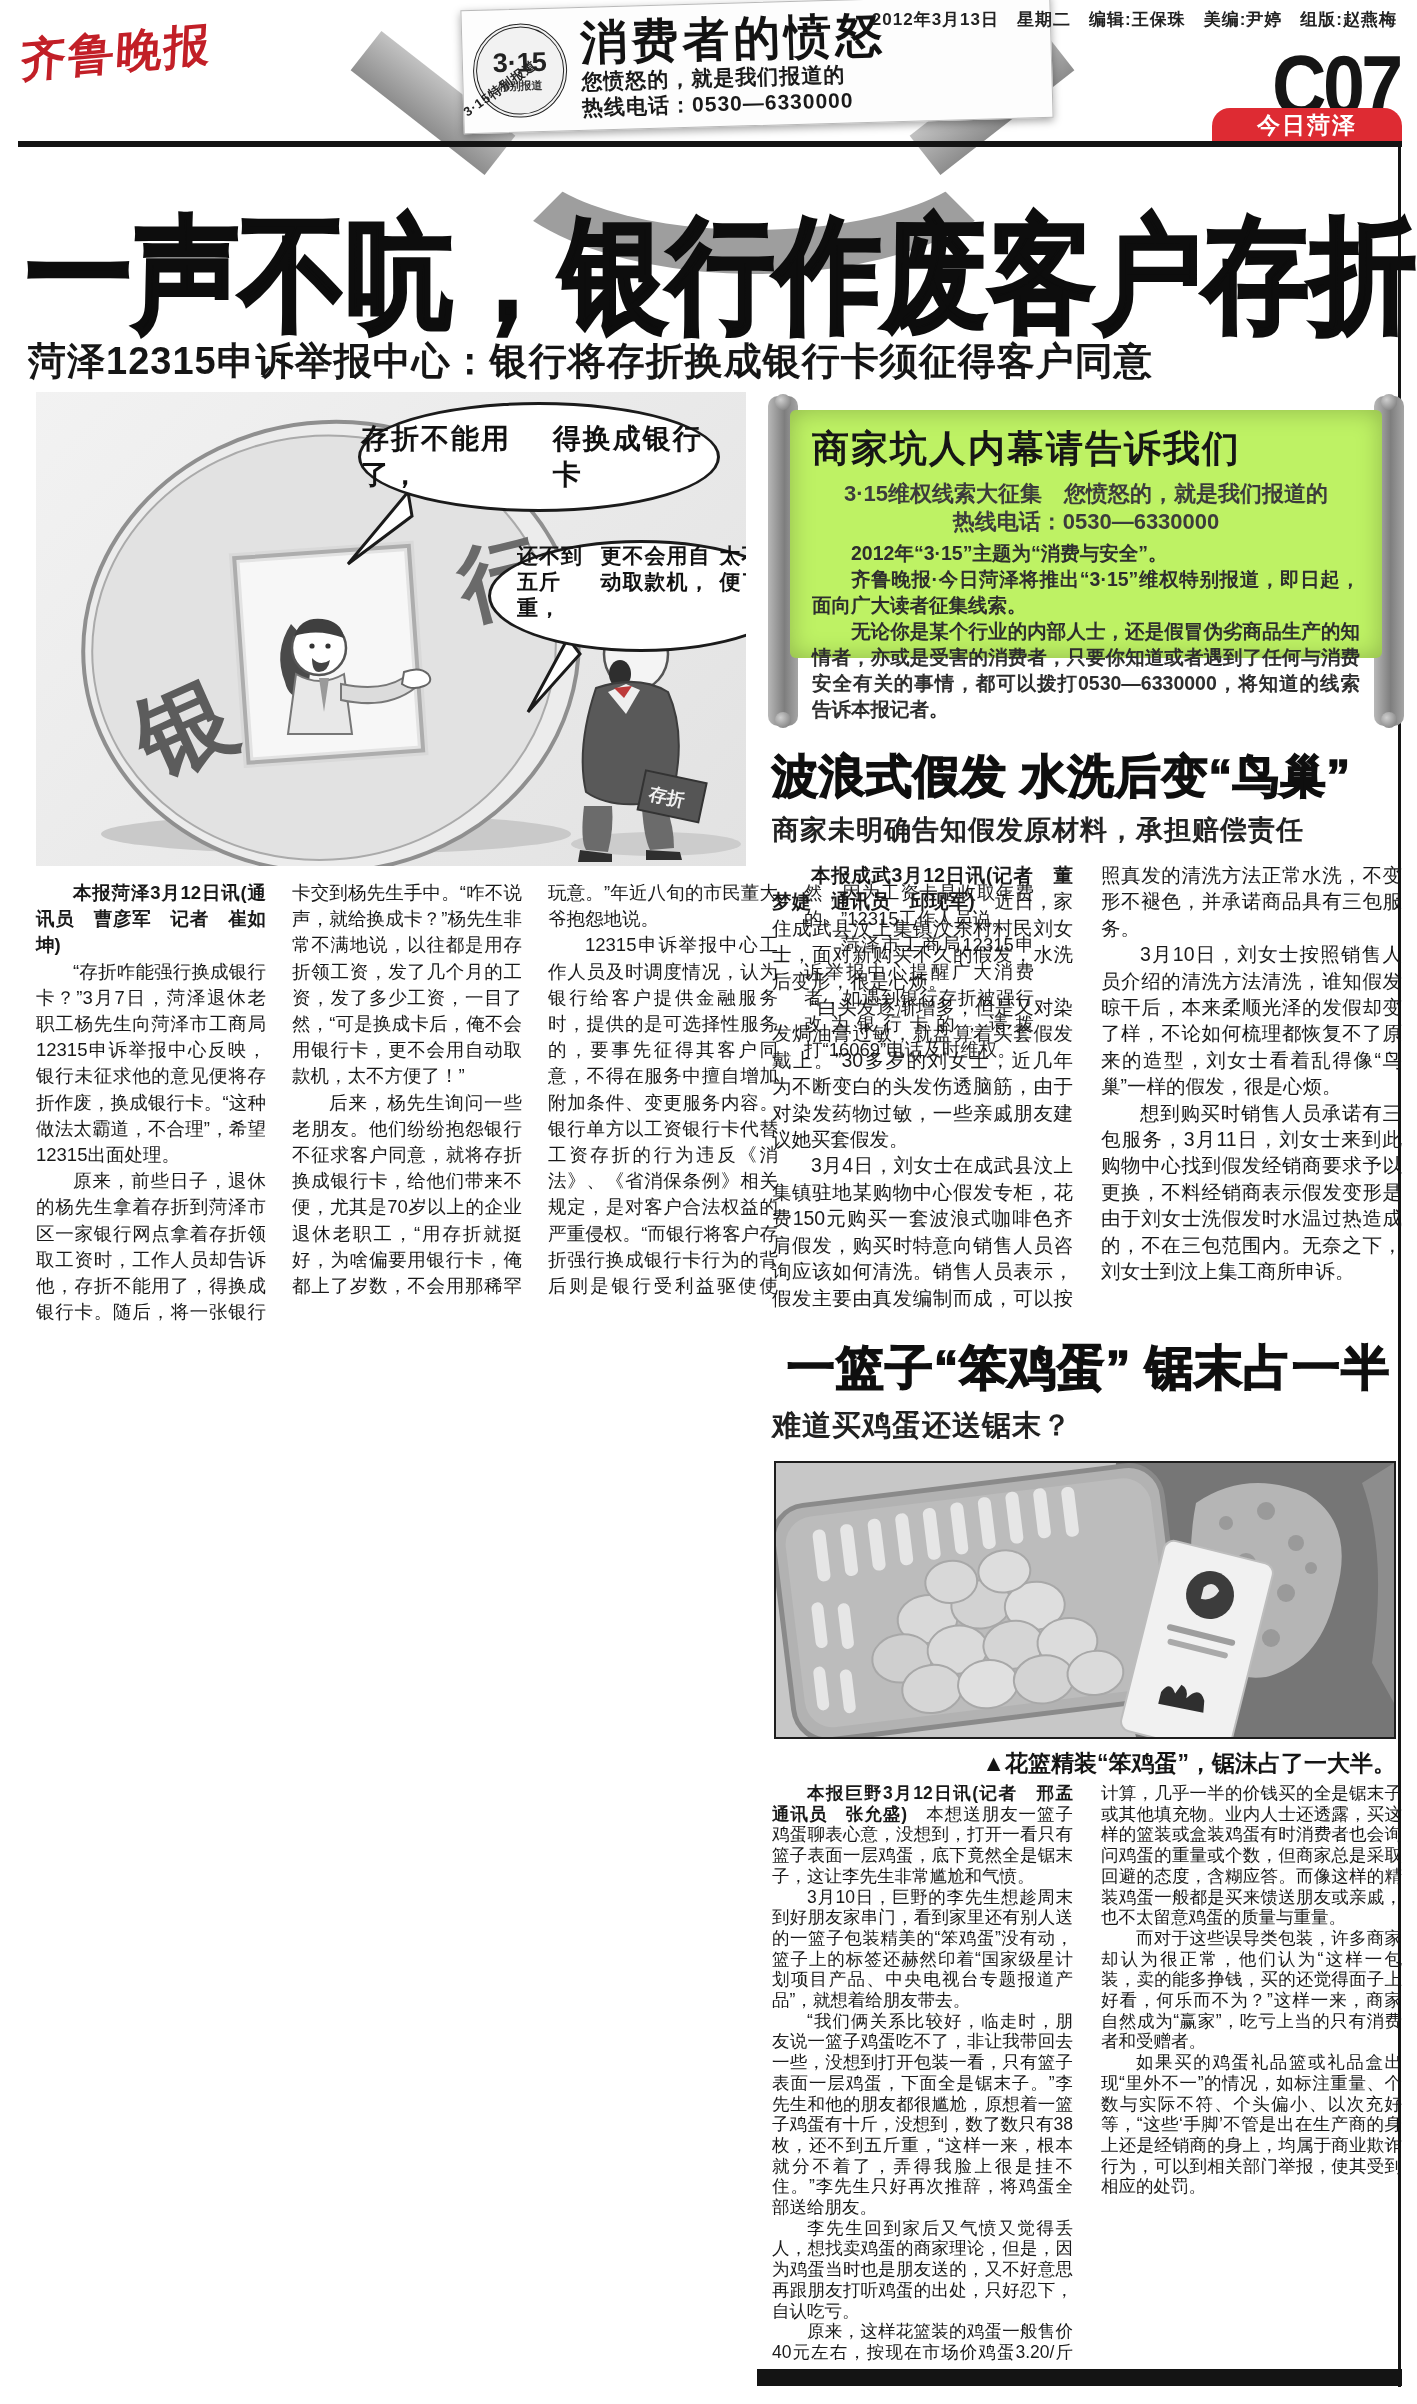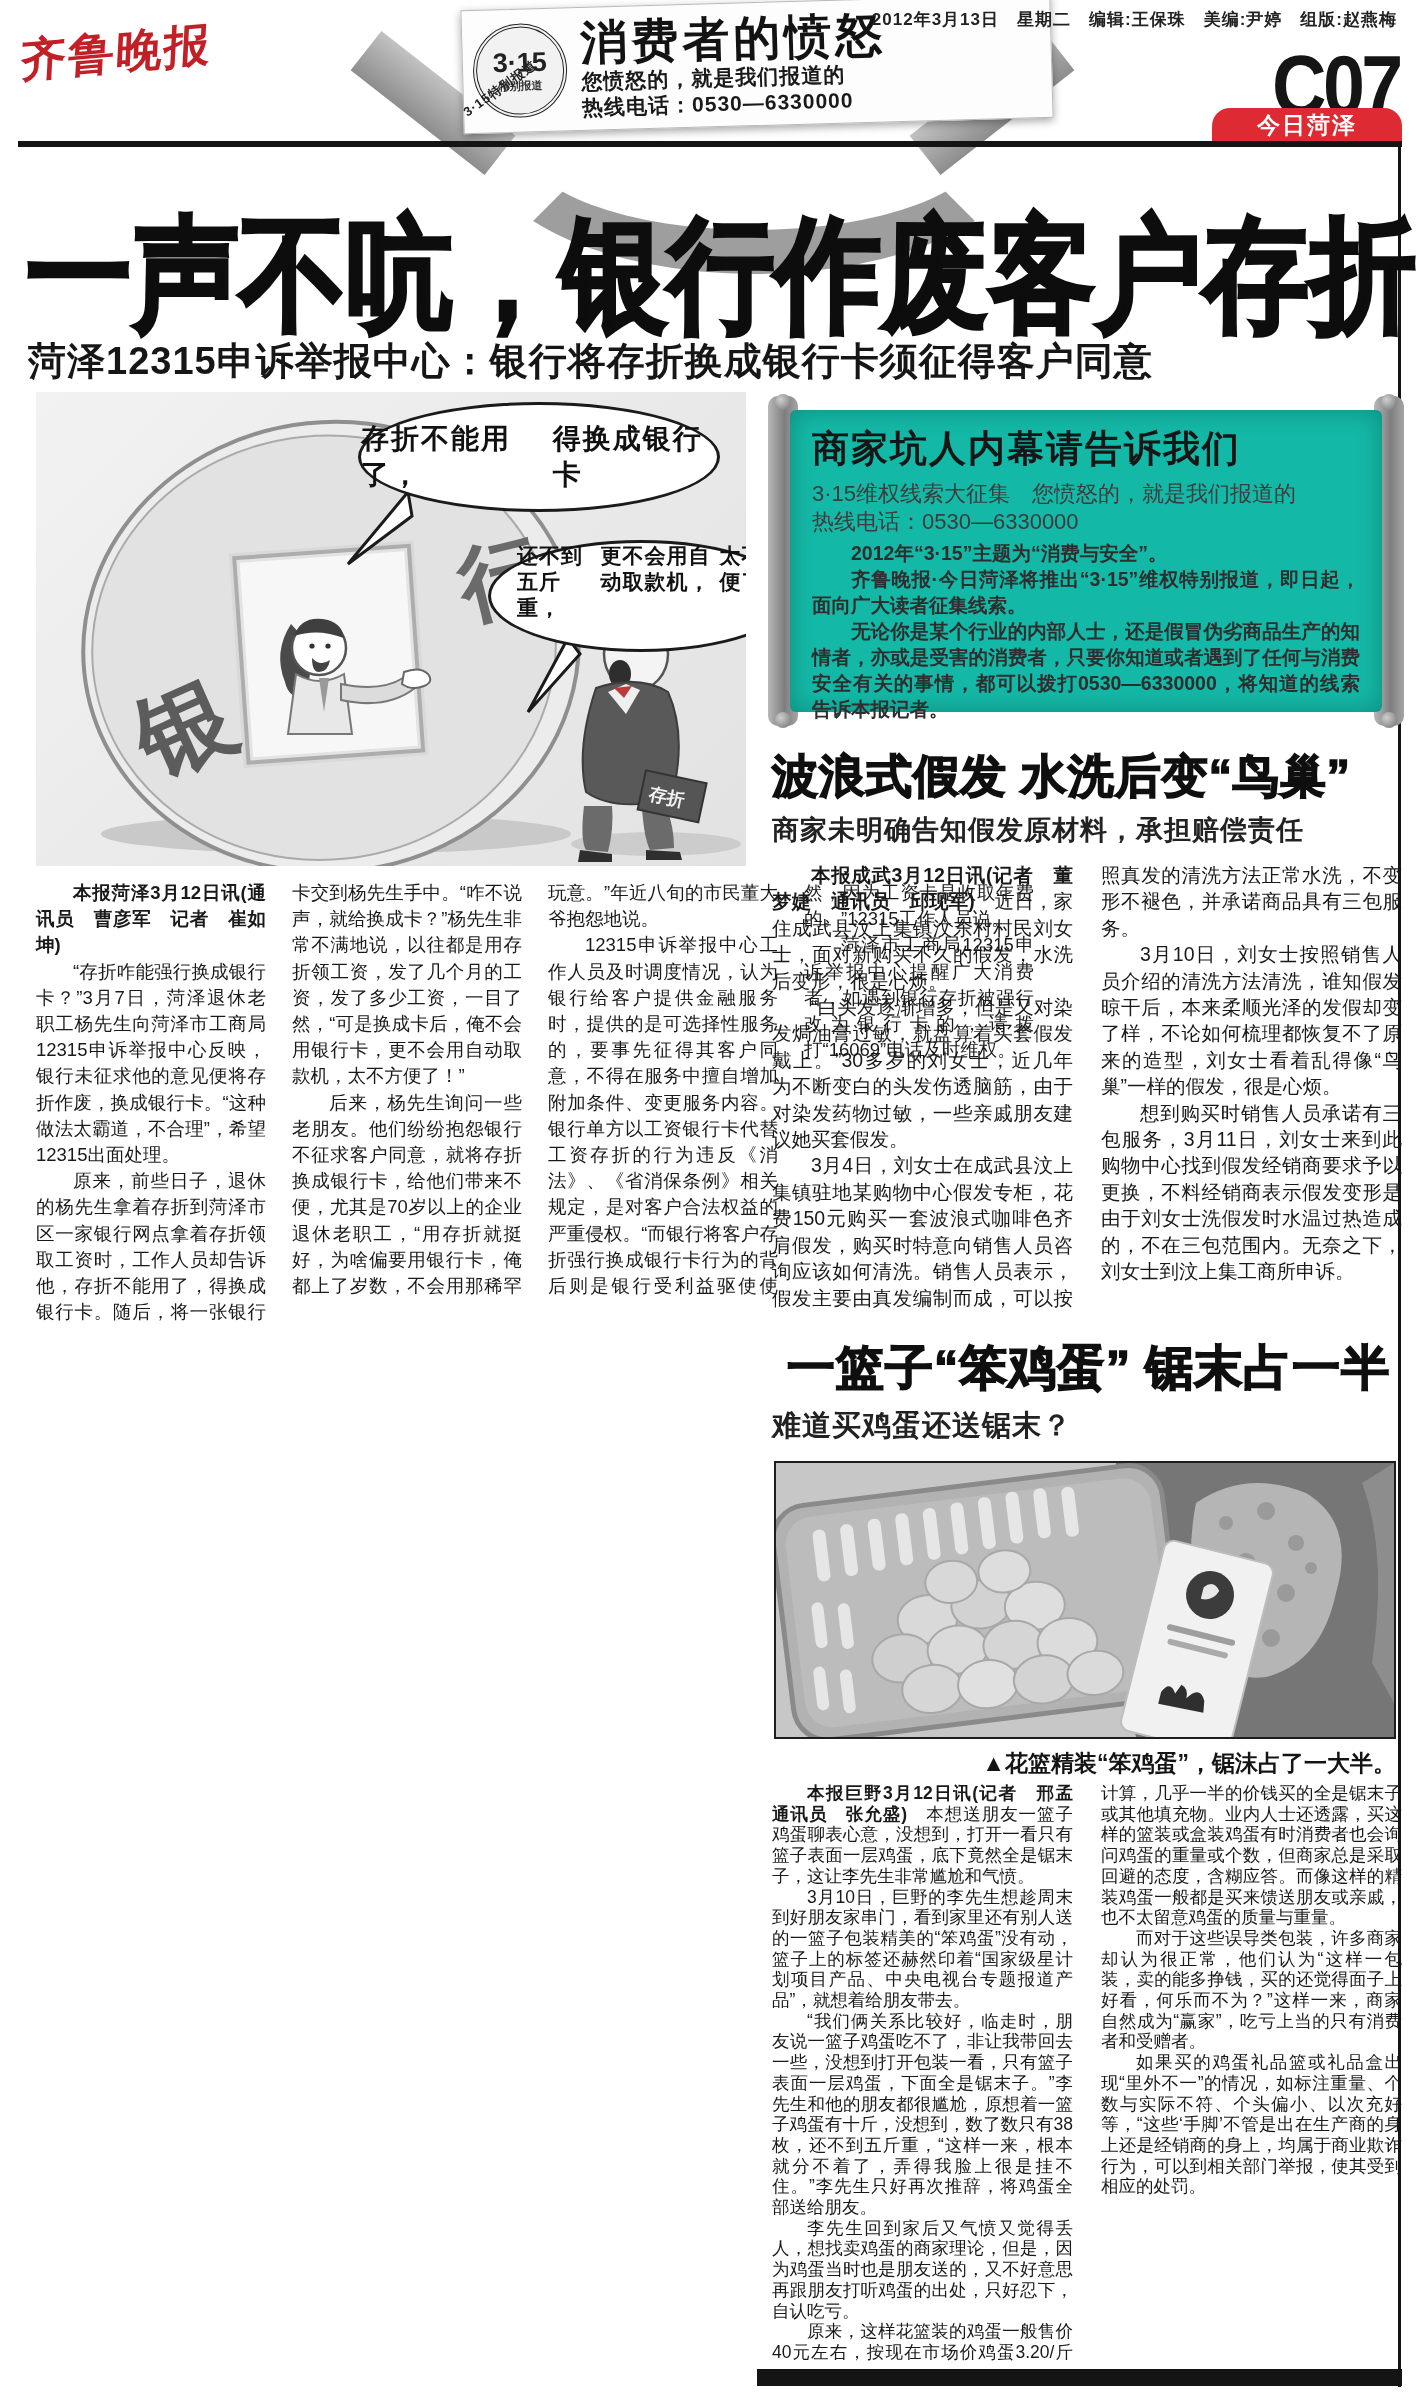--- a/index.html
+++ b/index.html
@@ -70,24 +70,24 @@
     column-fill:auto;font-size:17.5px;line-height:20.7px;color:#191919;}
 
   
   .scroll{left:768px;top:396px;width:636px;height:330px;}
   .rod{position:absolute;top:0;width:30px;height:330px;background:linear-gradient(90deg,#b8b8b8,#7e7e7e 55%,#a5a5a5);
     border-radius:10px;}
   .rod:before,.rod:after{content:"";position:absolute;left:7px;width:16px;height:16px;border-radius:50%;
     background:radial-gradient(circle at 35% 35%,#cfcfcf,#6f6f6f);}
   .rod:before{top:-2px;} .rod:after{bottom:-2px;}
   .rod-l{left:0;} .rod-r{right:0;}
-  .parchment{position:absolute;left:22px;top:14px;width:592px;height:302px;background:#14b8a6;
+  .parchment{position:absolute;left:22px;top:14px;width:592px;height:248px;background:#bef264;
     border-radius:6px;box-shadow:inset 0 0 24px rgba(0,0,0,.25);padding:14px 22px;box-sizing:border-box;}
   .notice-title{font-size:37px;font-weight:900;color:#161616;letter-spacing:2px;text-align:left;}
-  .notice-strap{font-size:22px;font-weight:normal;color:#3c3c3c;margin-top:6px;line-height:28px;}
+  .notice-strap{font-size:22px;font-weight:bold;color:#3c3c3c;margin-top:6px;line-height:28px;text-align:center;}
   .notice-body{margin-top:4px;font-size:19.5px;font-weight:bold;color:#2e2e2e;line-height:26px;}
   .notice-body p{margin:0;text-indent:2em;text-align:justify;}
 
   
   .art-title{font-weight:900;color:#0f0f0f;-webkit-text-stroke:1.5px #0f0f0f;white-space:nowrap;}
   .wig-title{left:772px;top:746px;font-size:46px;letter-spacing:1px;}
   .wig-sub{left:772px;top:812px;font-size:27px;font-weight:600;color:#222;letter-spacing:1px;}
   .egg-title{left:772px;top:1336px;font-size:48px;letter-spacing:1px;margin-left:15px;}
   .egg-sub{left:772px;top:1406px;font-size:29px;font-weight:600;color:#222;letter-spacing:1px;}
 

